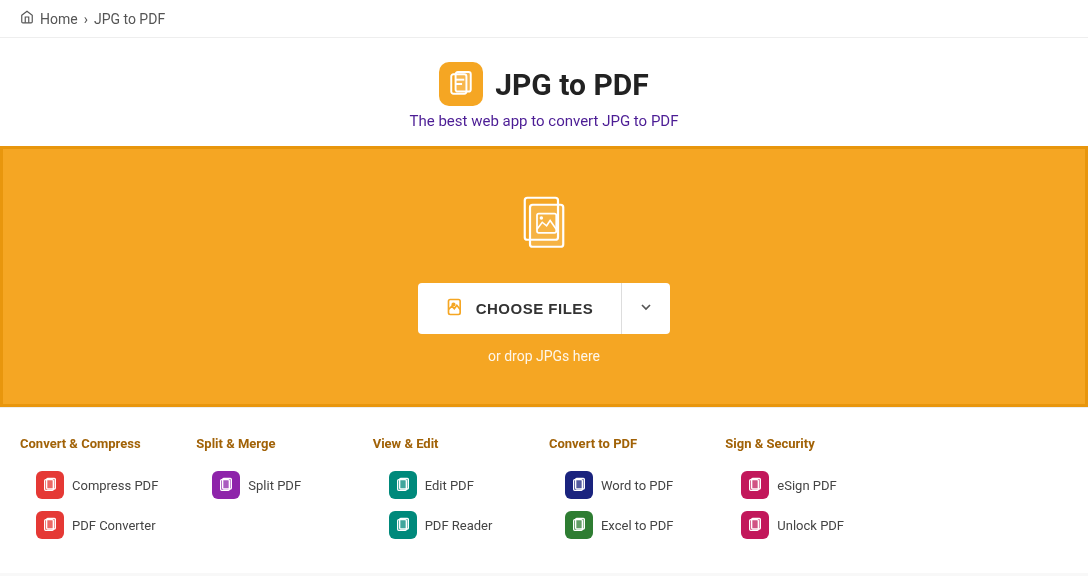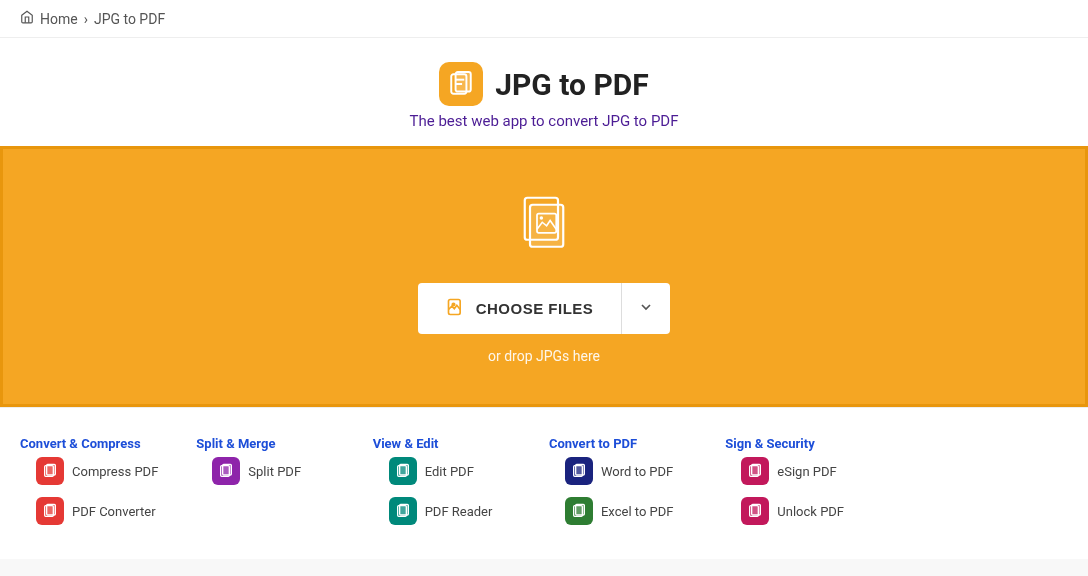--- a/index.html
+++ b/index.html
@@ -58,21 +58,21 @@
       background: #fff; padding: 28px 20px; border-top: 1px solid #eee;
     }
     .tools-grid {
       display: grid;
       grid-template-columns: repeat(6, 1fr);
       gap: 0 10px;
       max-width: 1060px; margin: 0 auto;
     }
     .tools-column { display: flex; flex-direction: column; gap: 0; }
     .tools-column h3 {
-      font-size: 13px; font-weight: 700; color: #1d4ed8; 
+      font-size: 13px; font-weight: 700; color: #a16207; margin-bottom: 14px;
       white-space: nowrap;
     }
     .tool-item {
       display: flex; align-items: center; gap: 8px;
       padding: 6px 16px; cursor: pointer; text-decoration: none; color: #333;
     }
     .tool-item span { font-size: 13px; color: #444; }
     .tool-icon {
       width: 28px; height: 28px; border-radius: 6px;
       display: flex; align-items: center; justify-content: center;

